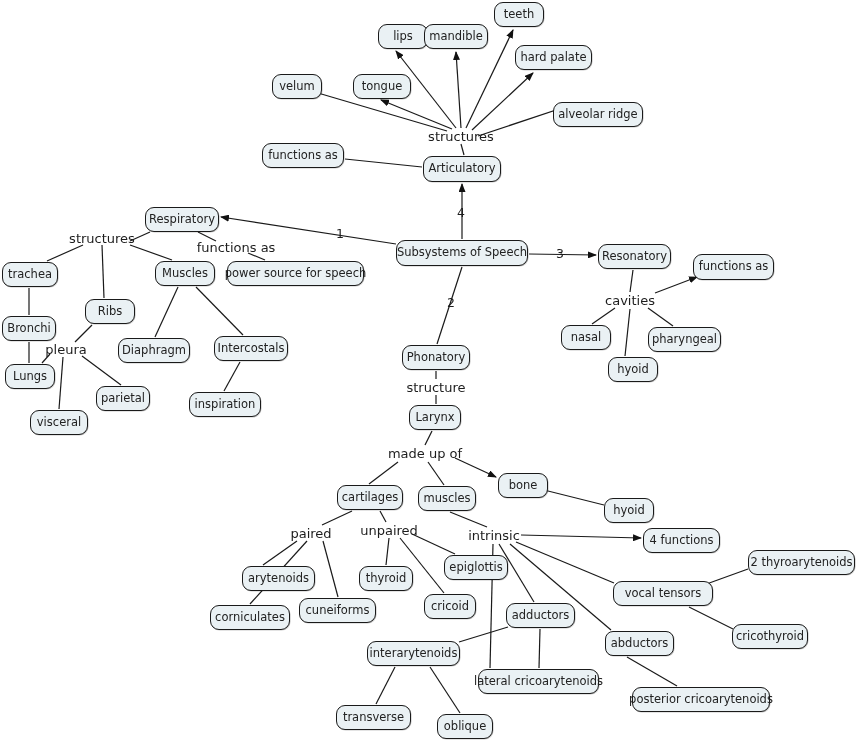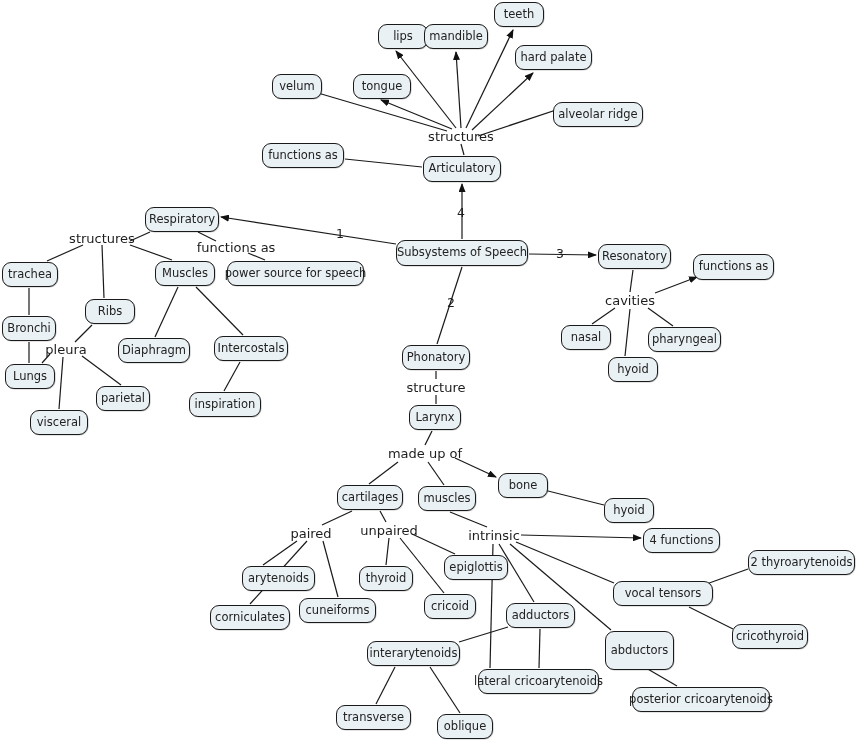--- a/index.html
+++ b/index.html
@@ -175,21 +175,21 @@
       <div class="node" style="left: 643px; top: 528px; width: 77px; height: 25px;">4 functions</div>
       <div class="node" style="left: 748px; top: 550px; width: 107px; height: 25px;">2 thyroarytenoids</div>
       <div class="node" style="left: 444px; top: 555px; width: 64px; height: 25px;">epiglottis</div>
       <div class="node" style="left: 214px; top: 566px; width: 73px; height: 25px; margin-left: 28px;">arytenoids</div>
       <div class="node" style="left: 359px; top: 566px; width: 54px; height: 25px;">thyroid</div>
       <div class="node" style="left: 613px; top: 581px; width: 100px; height: 25px; border-radius: 9px;">vocal tensors</div>
       <div class="node" style="left: 424px; top: 594px; width: 52px; height: 25px;">cricoid</div>
       <div class="node" style="left: 506px; top: 603px; width: 69px; height: 25px;">adductors</div>
       <div class="node" style="left: 210px; top: 605px; width: 80px; height: 25px;">corniculates</div>
       <div class="node" style="left: 299px; top: 598px; width: 77px; height: 25px;">cuneiforms</div>
-      <div class="node" style="left: 605px; top: 631px; width: 69px; height: 39px;">abductors</div>
+      <div class="node" style="left: 605px; top: 631px; width: 69px; height: 25px; border-radius: 8px;">abductors</div>
       <div class="node" style="left: 732px; top: 624px; width: 76px; height: 25px;">cricothyroid</div>
       <div class="node" style="left: 367px; top: 641px; width: 93px; height: 25px;">interarytenoids</div>
       <div class="node" style="left: 478px; top: 669px; width: 121px; height: 25px;">lateral cricoarytenoids</div>
       <div class="node" style="left: 632px; top: 687px; width: 138px; height: 25px;">posterior cricoarytenoids</div>
       <div class="node" style="left: 336px; top: 705px; width: 75px; height: 25px;">transverse</div>
       <div class="node" style="left: 437px; top: 714px; width: 56px; height: 25px;">oblique</div>
     </div>
   <div id="label-layer">
       <div class="linklabel" style="left: 461px; top: 136px;">structures</div>
       <div class="linklabel" style="left: 102px; top: 238px;">structures</div>

